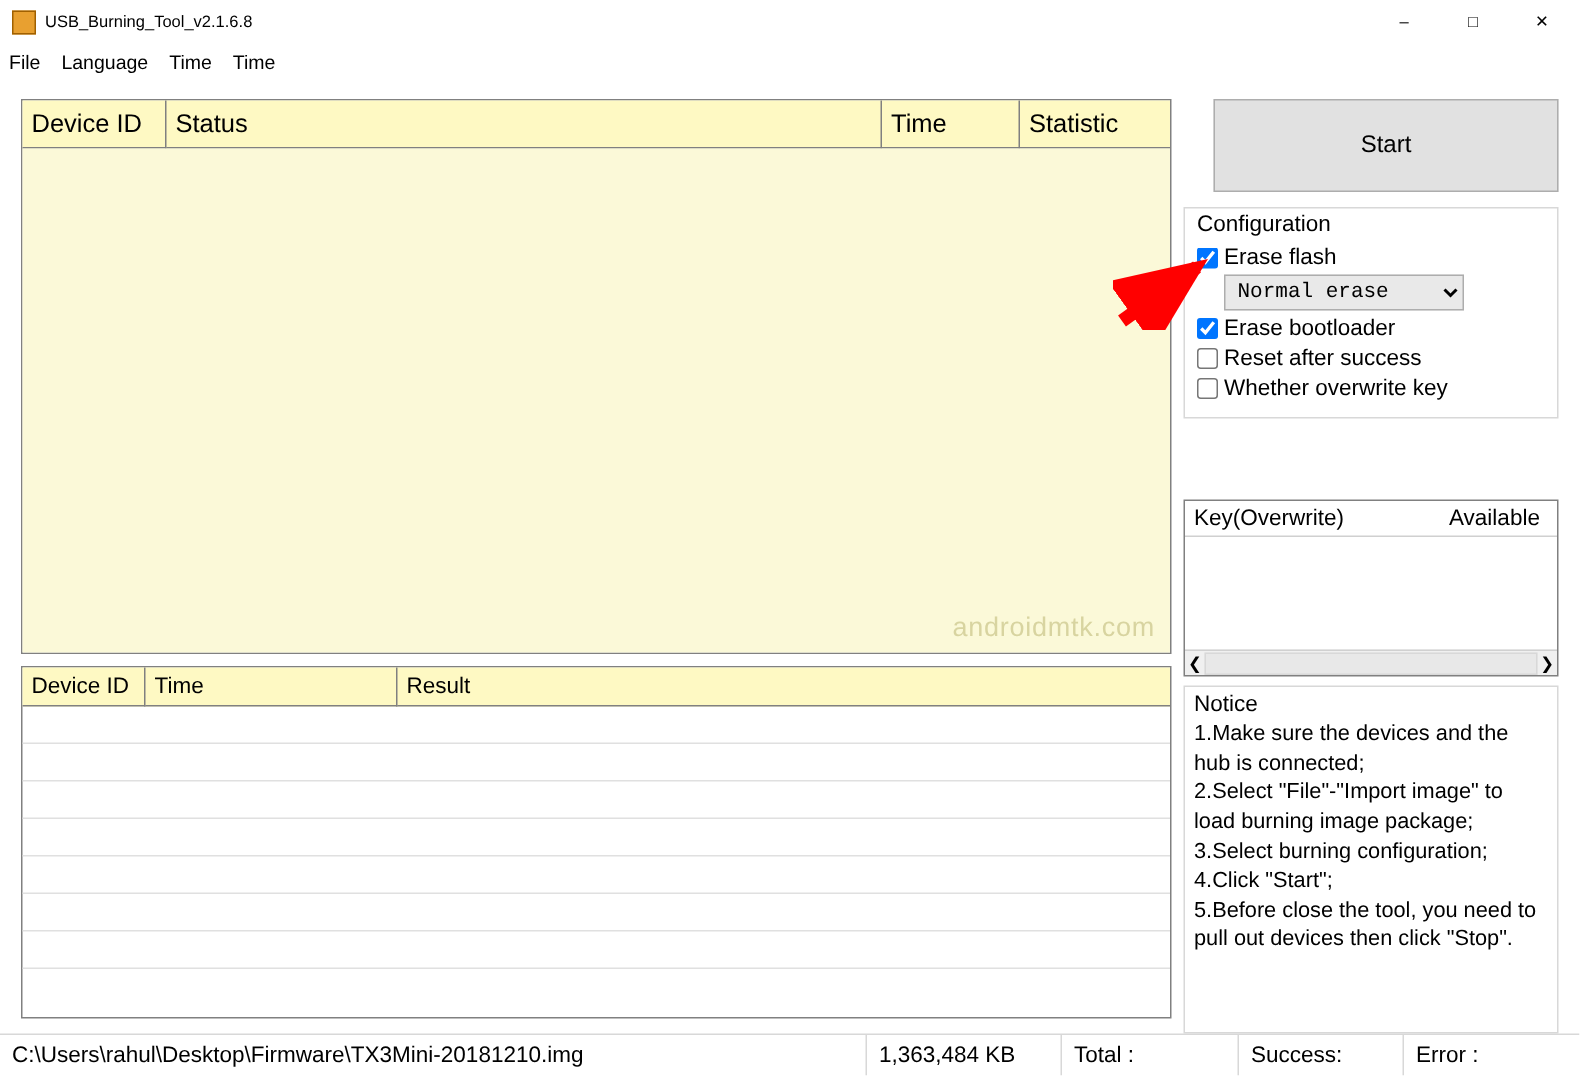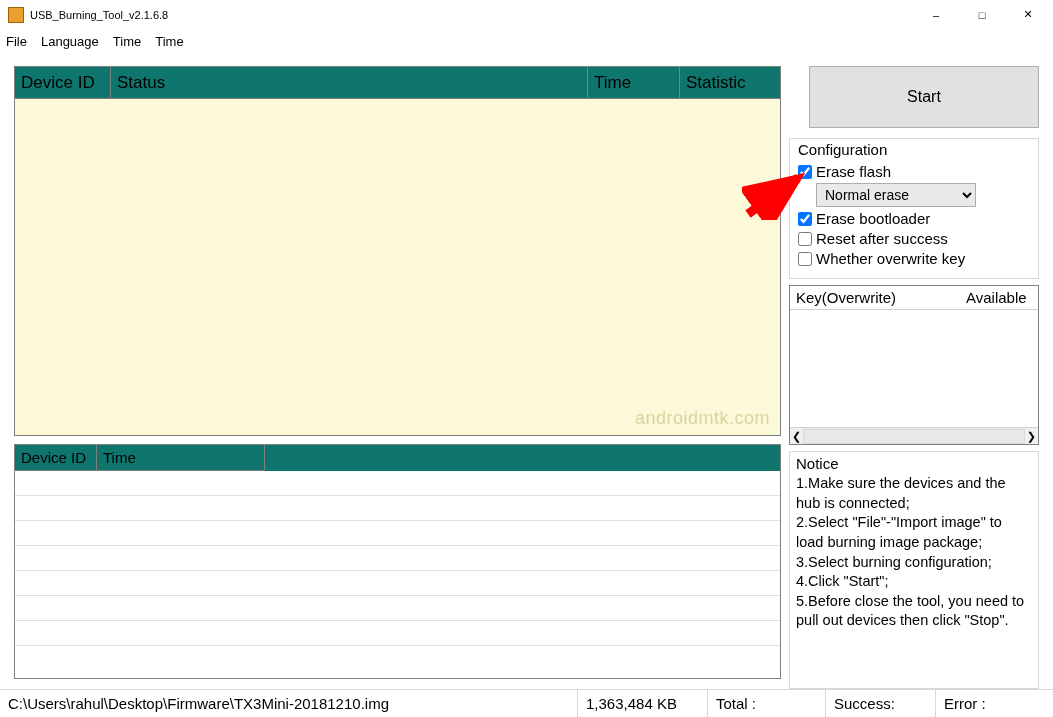--- a/index.html
+++ b/index.html
@@ -51,21 +51,21 @@
 .main-row { display: flex; gap: 8px; height: 100%; }
 .left-col { flex: 1; display: flex; flex-direction: column; gap: 8px; }
 .right-col { width: 250px; display: flex; flex-direction: column; }
 
 .grid {
   border: 1px solid #808080;
   background: #fff;
 }
 .grid.top { height: 370px; }
 .grid.bottom { flex: 1; min-height: 200px; margin-bottom: 10px; }
-.grid-header { display: flex; background: #0f766e; }
+.grid-header { display: flex; background: #fef9c3; }
 .grid-header .cell {
   border-right: 1px solid #808080;
   border-bottom: 1px solid #808080;
   padding: 4px 6px;
   font-size: 17px;
   height: 32px;
   display: flex; align-items: center;
 }
 .grid.top .grid-body {
   background: #fbf9d8;
@@ -109,26 +109,28 @@
 }
 .cfg-row { display: flex; align-items: center; gap: 4px; margin: 3px 0; font-size: 15px; }
 .cfg-row input[type=checkbox] { width: 14px; height: 14px; }
 .cfg-select {
   width: 160px; height: 24px;
   background: #e9e9e9;
   border: 1px solid #adadad;
   font-size: 14px;
   padding: 0 4px;
   margin-left: 18px;
+  font-family: Liberation Mono, monospace;
 }
 .key-box {
   border: 1px solid #808080;
-  height: 160px;
+  height: 118px;
   display: flex; flex-direction: column;
   margin-bottom: 2px;
+  margin-top: 48px;
 }
 .key-header { display: flex; border-bottom: 1px solid #d0d0d0; }
 .key-header .cell { padding: 3px 6px; font-size: 15px; }
 .key-body { flex: 1; }
 .key-scroll {
   height: 17px;
   background: #f0f0f0;
   display: flex; align-items: center; justify-content: space-between;
   border-top: 1px solid #d0d0d0;
   font-size: 11px;
@@ -200,20 +202,21 @@
         </div>
         <div class="grid-body">
           <div class="watermark">androidmtk.com</div>
         </div>
       </div>
 
       <div class="grid bottom">
         <div class="grid-header">
           <div class="cell" style="width:82px">Device ID</div>
           <div class="cell" style="width:168px">Time</div>
+          <div class="cell" style="flex:1;border-right:none">Result</div>
         </div>
         <div class="grid-body">
           <div class="row"></div>
           <div class="row"></div>
           <div class="row"></div>
           <div class="row"></div>
           <div class="row"></div>
           <div class="row"></div>
           <div class="row"></div>
         </div>

